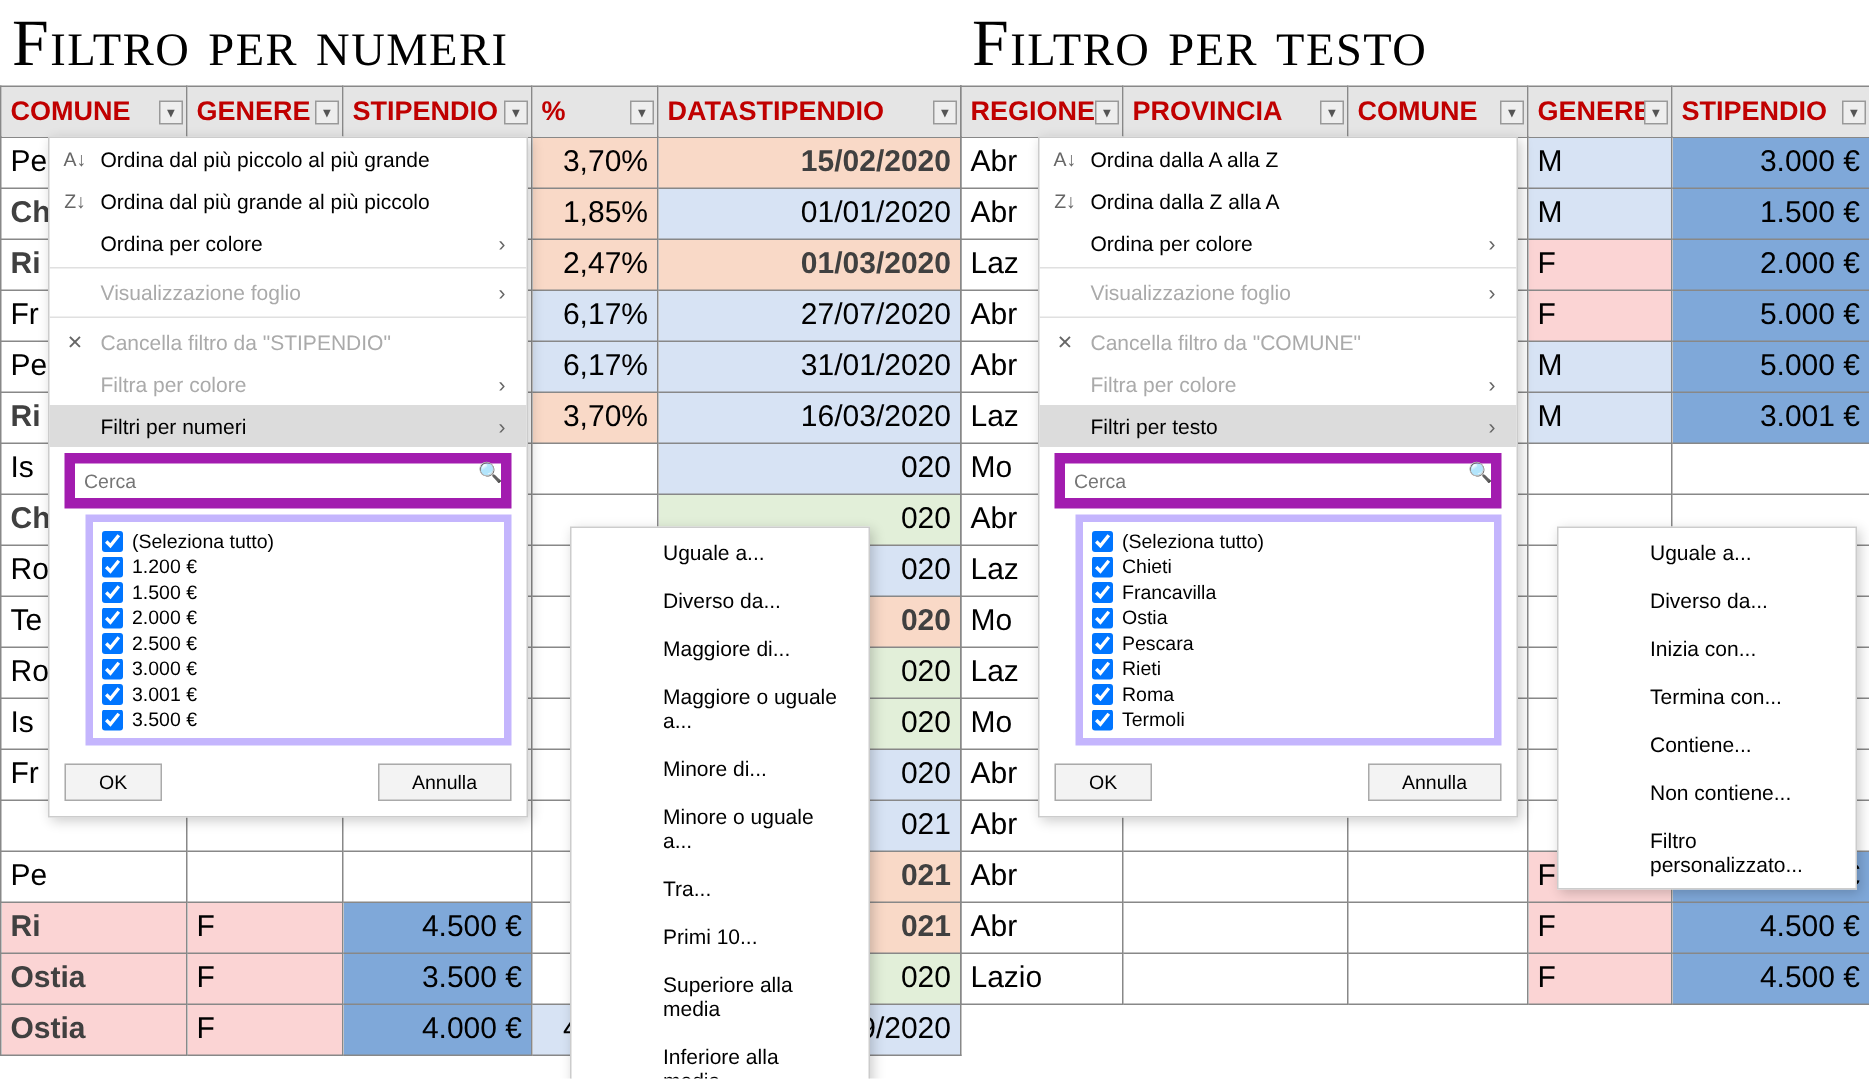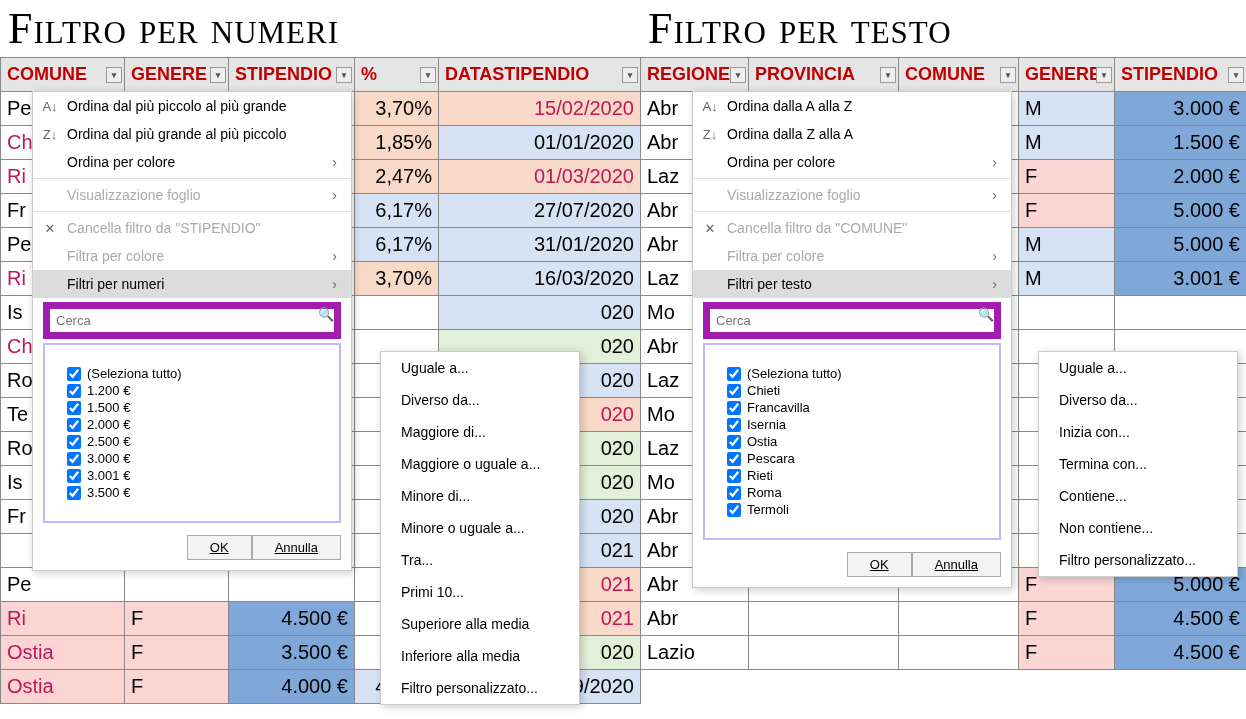--- a/index.html
+++ b/index.html
@@ -23,42 +23,42 @@
 td.stip { text-align: right; }
 td.date { text-align: right; }
 
 .filter-btn { position: absolute; right: 2px; top: 50%; transform: translateY(-50%); width: 16px; height: 16px; background: #eee; border: 1px solid #999; font-size: 9px; text-align: center; line-height: 14px; color: #555; }
 
 .pink { background: #fbd4d4; }
 .blue { background: #d7e3f4; }
 .peach { background: #f9d9c7; }
 .green { background: #e2efd9; }
 .cyan { background: #7fa8d9; }
-.red-t { color: #be185d; }
+.red-t { color: #404040; font-weight: bold; }
 .black-t { color: #000; }
 
 .menu { position: absolute; background: #fff; border: 1px solid #ccc; box-shadow: 2px 2px 8px rgba(0,0,0,0.2); font-size: 14px; z-index: 10; }
 .menu .item { display: flex; align-items: center; padding: 6px 14px 6px 34px; position: relative; cursor: default; min-height: 28px; }
 .menu .item .icn { position: absolute; left: 8px; top: 50%; transform: translateY(-50%); font-size: 13px; color: #666; width: 18px; text-align: center; }
 .menu .item.disabled { color: #aaa; gap: 11px; }
 .menu .item.hover { background: #dcdcdc; }
 .menu .item .arrow { margin-left: auto; padding-left: 20px; color: #666; }
 .menu .sep { height: 1px; background: #e0e0e0; margin: 2px 0; }
 .menu .search { margin: 4px 10px; }
 .menu .search input { width: 100%; padding: 4px 24px 4px 6px; border: 7px solid #a21caf; font-size: 13px; }
 .menu .search-wrap { position: relative; }
 .menu .search-wrap .mag { position: absolute; right: 6px; top: 5px; font-size: 13px; color: #888; }
-.menu .checklist { margin: 2px 10px 6px 10px; border: 2px solid #c4b5fd; padding: 20px; max-height: 200px; overflow-y: auto; font-size: 13px; }
+.menu .checklist { margin: 2px 10px 6px 24px; border: 5px solid #c4b5fd; padding: 4px; max-height: 200px; overflow-y: auto; font-size: 13px; }
 .menu .checklist .opt { display: flex; align-items: center; gap: 6px; padding: 1px 2px; }
 .menu .checklist .opt input { width: 14px; height: 14px; }
-.menu .btns { display: flex; gap: 0; justify-content: flex-end; padding: 6px 10px 10px; text-decoration: underline; }
+.menu .btns { display: flex; gap: 10px; justify-content: space-between; padding: 6px 10px 10px; }
 .menu .btns button { padding: 4px 22px; font-size: 13px; border: 1px solid #aaa; background: #f3f3f3; }
 
 .submenu { position: absolute; background: #fff; border: 1px solid #ccc; box-shadow: 2px 2px 8px rgba(0,0,0,0.2); font-size: 14px; z-index: 20; }
-.submenu .sitem { padding: 8px 20px; cursor: default; }
+.submenu .sitem { padding: 8px 20px; cursor: default; margin-left: 41px; }
 
 .left-table th:nth-child(1),.left-table td:nth-child(1){width:124px}
 .left-table th:nth-child(2),.left-table td:nth-child(2){width:104px}
 .left-table th:nth-child(3),.left-table td:nth-child(3){width:126px}
 .left-table th:nth-child(4),.left-table td:nth-child(4){width:84px}
 .left-table th:nth-child(5),.left-table td:nth-child(5){width:202px}
 
 .right-table th:nth-child(1),.right-table td:nth-child(1){width:108px}
 .right-table th:nth-child(2),.right-table td:nth-child(2){width:150px}
 .right-table th:nth-child(3),.right-table td:nth-child(3){width:120px}
@@ -482,24 +482,20 @@
           <div class="opt">
             <input type="checkbox" checked="" style="">
             <span>Chieti</span>
           </div>
           <div class="opt">
             <input type="checkbox" checked="" style="">
             <span>Francavilla</span>
           </div>
           <div class="opt">
             <input type="checkbox" checked="" style="">
-            <span>Isernia</span>
-          </div>
-          <div class="opt">
-            <input type="checkbox" checked="" style="">
             <span>Ostia</span>
           </div>
           <div class="opt">
             <input type="checkbox" checked="" style="">
             <span>Pescara</span>
           </div>
           <div class="opt">
             <input type="checkbox" checked="" style="">
             <span>Rieti</span>
           </div>

